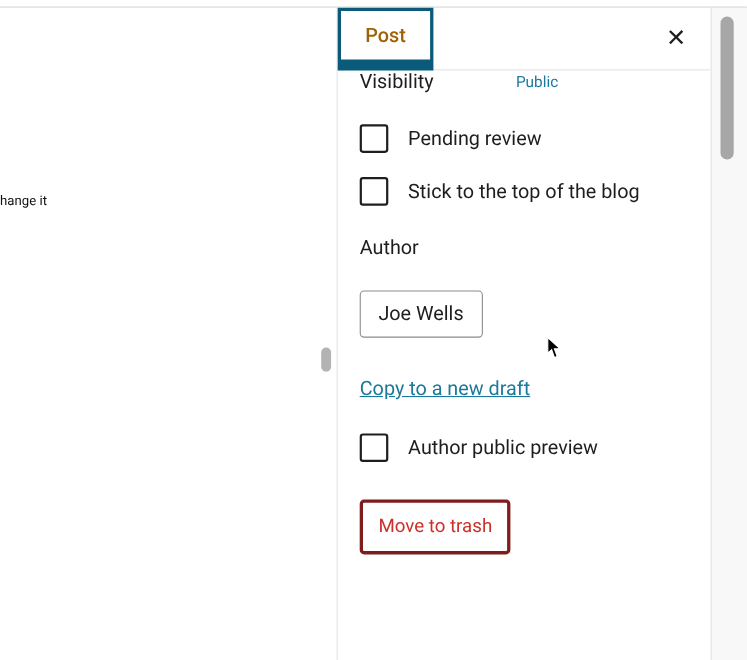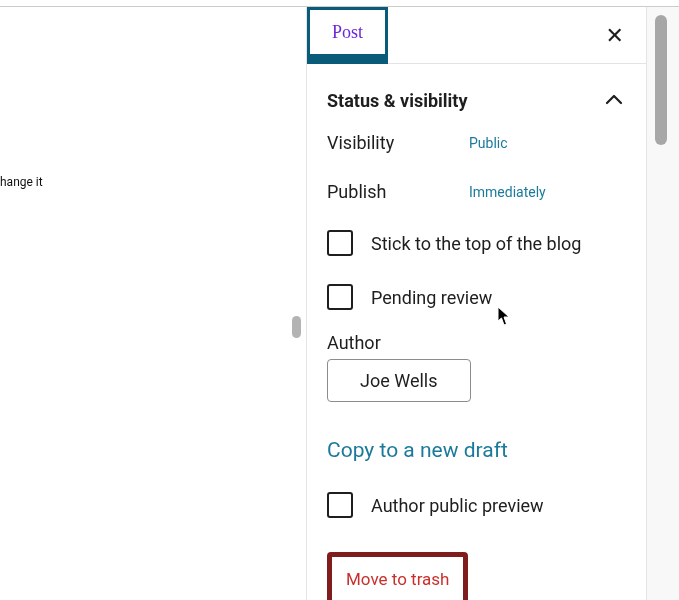--- a/index.html
+++ b/index.html
@@ -6,36 +6,36 @@
   html, body { width: 679px; height: 600px; font-family: -apple-system, BlinkMacSystemFont, "Segoe UI", Roboto, sans-serif; background: #fff; overflow: hidden; }
   .viewport { position: relative; width: 679px; height: 600px; }
   .top-border { position: absolute; top: 6px; left: 0; right: 0; height: 1px; background: #ccc; }
   .editor-area { position: absolute; left: 0; top: 7px; width: 288px; height: 593px; background: #fff; color: #111; font-size: 12px; padding-top: 168px; }
   .editor-area .fragment { white-space: pre; }
   .resize-handle { position: absolute; left: 288px; top: 7px; width: 18px; height: 593px; background: #fff; }
   .resize-handle .pill { position: absolute; left: 4px; top: 309px; width: 9px; height: 22px; background: #b3b3b3; border-radius: 5px; }
   .sidebar { position: absolute; left: 306px; top: 7px; width: 340px; height: 593px; background: #fff; border-left: 1px solid #e2e4e7; }
   .tabs { display: flex; align-items: center; height: 57px; border-bottom: 1px solid #e2e4e7; position: relative; }
   .tab { height: 57px; display: flex; align-items: center; justify-content: center; padding: 0 22px; font-size: 18px; color: #1e1e1e; cursor: pointer; }
-  .tab.active { border: 3px solid #0a5b7a; border-bottom: 10px solid #0a5b7a; margin-bottom: -1px; font-weight: 500; color: #6d28d9; font-family: Liberation Serif, serif; }
+  .tab.active { border: 3px solid #0a5b7a; border-bottom: 10px solid #0a5b7a; margin-bottom: -1px; font-weight: 500; color: #a16207; }
   .close-btn { position: absolute; right: 22px; top: 50%; transform: translateY(-50%); font-size: 22px; color: #1e1e1e; cursor: pointer; }
   .section-header { display: flex; align-items: center; justify-content: space-between; padding: 24px 20px 20px 20px; cursor: pointer; }
   .section-header h2 { font-size: 18px; font-weight: 700; color: #1e1e1e; }
   .chevron { width: 24px; height: 24px; display: flex; align-items: center; justify-content: center; }
   .body { padding: 0 20px 20px 20px; }
   .row { display: flex; align-items: center; margin-bottom: 28px; }
   .row .label { width: 142px; font-size: 18px; color: #1e1e1e; }
   .row .value-link { font-size: 14px; color: #1b7a9b; cursor: pointer; }
   .check-row { display: flex; align-items: center; margin-bottom: 28px; }
   .checkbox { width: 26px; height: 26px; border: 2px solid #1e1e1e; border-radius: 3px; margin-right: 18px; flex-shrink: 0; cursor: pointer; }
   .check-label { font-size: 18px; color: #1e1e1e; }
-  .author-label { font-size: 18px; color: #1e1e1e; margin-bottom: 6px; }
-  .author-select { display: inline-block; border: 1px solid #8c8c8c; border-radius: 4px; padding: 10px 32px; font-size: 18px; color: #1e1e1e; cursor: pointer; margin-bottom: 36px; }
-  .copy-link { font-size: 21px; color: #1b7a9b; cursor: pointer; display: inline-block; margin-bottom: 30px; }
-  .trash-btn { display: inline-block; border: 5px solid #7f1d1d; color: #c9302c; background: #fff; padding: 12px 14px; font-size: 17px; border-radius: 4px; cursor: pointer; margin-top: 6px; }
+  .author-label { font-size: 18px; color: #1e1e1e; margin-bottom: 28px; }
+  .author-select { display: inline-block; border: 1px solid #8c8c8c; border-radius: 4px; padding: 10px 16px; font-size: 18px; color: #1e1e1e; cursor: pointer; margin-bottom: 36px; }
+  .copy-link { font-size: 18px; color: #1b7a9b; text-decoration: underline; cursor: pointer; display: inline-block; margin-bottom: 30px; }
+  .trash-btn { display: inline-block; border: 3px solid #7f1d1d; color: #c9302c; background: #fff; padding: 12px 14px; font-size: 17px; border-radius: 4px; cursor: pointer; margin-top: 6px; }
   .outer-scroll { position: absolute; left: 646px; top: 7px; width: 33px; height: 593px; background: #f8f8f8; border-left: 1px solid #e2e4e7; }
   .scroll-thumb { position: absolute; left: 8px; width: 12px; background: #a7a7a7; border-radius: 6px; }
   .cursor-img { position: absolute; left: 497px; top: 306px; font-size: 18px; color: #000; pointer-events: none; }
 </style>
 </head>
 <body>
 
 <div class="viewport">
   <div class="top-border"></div>
 
@@ -50,49 +50,37 @@
   <div class="sidebar">
     <div class="tabs">
       <div class="tab active">
         <span>Post</span>
       </div>
       <div class="close-btn">
         <span>✕</span>
       </div>
     </div>
 
-    <div class="section-header">
-      <h2>Status &amp; visibility</h2>
-      <div class="chevron">
-        <svg width="20" height="20" viewBox="0 0 20 20">
-            <path d="M3 13 L10 6 L17 13" stroke="#1e1e1e" stroke-width="2.2" fill="none" stroke-linecap="round" stroke-linejoin="round"></path>
-          </svg>
-      </div>
-    </div>
 
     <div class="body">
 
       <div class="row">
         <span class="label">Visibility</span>
         <span class="value-link">Public</span>
       </div>
 
-      <div class="row">
-        <span class="label">Publish</span>
-        <span class="value-link">Immediately</span>
+
+      <div class="check-row" style="margin-bottom:22px;">
+        <div class="checkbox"></div>
+        <span class="check-label">Pending review</span>
       </div>
 
       <div class="check-row">
         <div class="checkbox"></div>
         <span class="check-label">Stick to the top of the blog</span>
-      </div>
-
-      <div class="check-row" style="margin-bottom:22px;">
-        <div class="checkbox"></div>
-        <span class="check-label">Pending review</span>
       </div>
 
       <div class="author-label">Author</div>
       <div class="author-select">
         <span>Joe Wells</span>
       </div>
 
       <div>
         <span class="copy-link">Copy to a new draft</span>
       </div>

